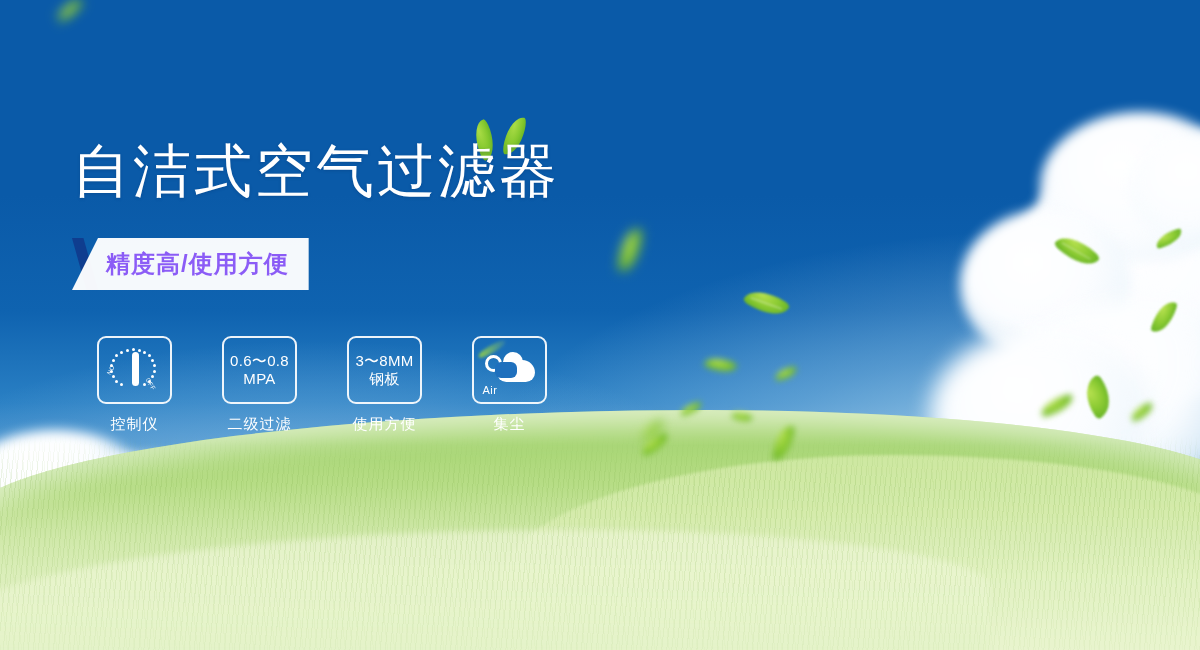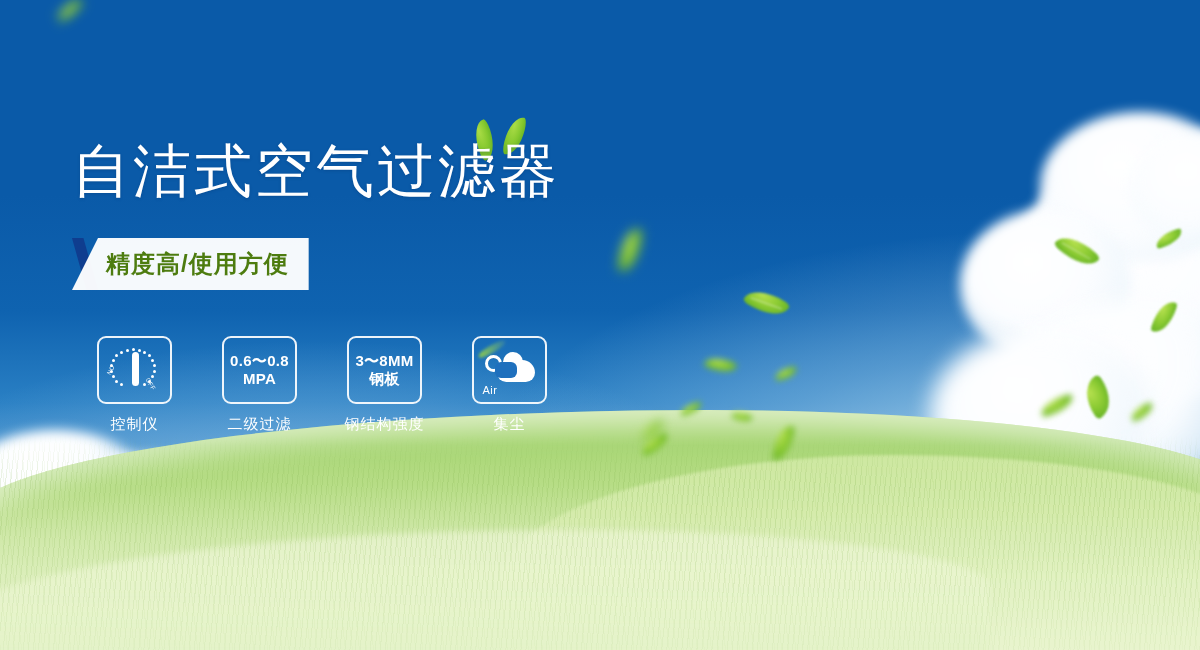--- a/index.html
+++ b/index.html
@@ -166,21 +166,21 @@
     align-items: center;
     padding: 0 20px 0 18px;
   }
   .sub-wedge {
     width: 26px;
     background: #0f3d8f;
     clip-path: polygon(0 0, 44% 0, 100% 100%, 56% 100%);
   }
   .sub-right {
     background: rgba(255,255,255,0.96);
-    color: #4d7c0f;
+    color: #8b5cf6;
     font-size: 24px;
     font-weight: 700;
     letter-spacing: 1px;
     display: flex;
     align-items: center;
     padding: 0 20px 0 6px;
     margin-left: -26px;
     clip-path: polygon(26px 0, 100% 0, 100% 100%, 0 100%);
     padding-left: 34px;
   }
@@ -208,21 +208,21 @@
     flex-direction: column;
     align-items: center;
     justify-content: center;
     color: #ffffff;
     position: relative;
   }
   .feature-text {
     font-size: 15px;
     line-height: 1.18;
     text-align: center;
-    font-weight: 700;
+    font-weight: 400;
     letter-spacing: 0.3px;
   }
   .feature-label {
     margin-top: 11px;
     font-size: 15px;
     color: #ffffff;
     letter-spacing: 1px;
     white-space: nowrap;
   }
 
@@ -422,21 +422,21 @@
     </div>
 
 
     <div class="feature">
       <div class="feature-box">
         <div class="feature-text">
           <div>3〜8MM</div>
           <div>钢板</div>
         </div>
       </div>
-      <div class="feature-label">钢结构强度</div>
+      <div class="feature-label">使用方便</div>
     </div>
 
     <div class="feature">
       <div class="feature-box">
         <div class="airicon">
           <span class="ray"></span>
           <span class="sun"></span>
           <span class="c2"></span>
           <span class="c1"></span>
           <span class="sunmask"></span>

